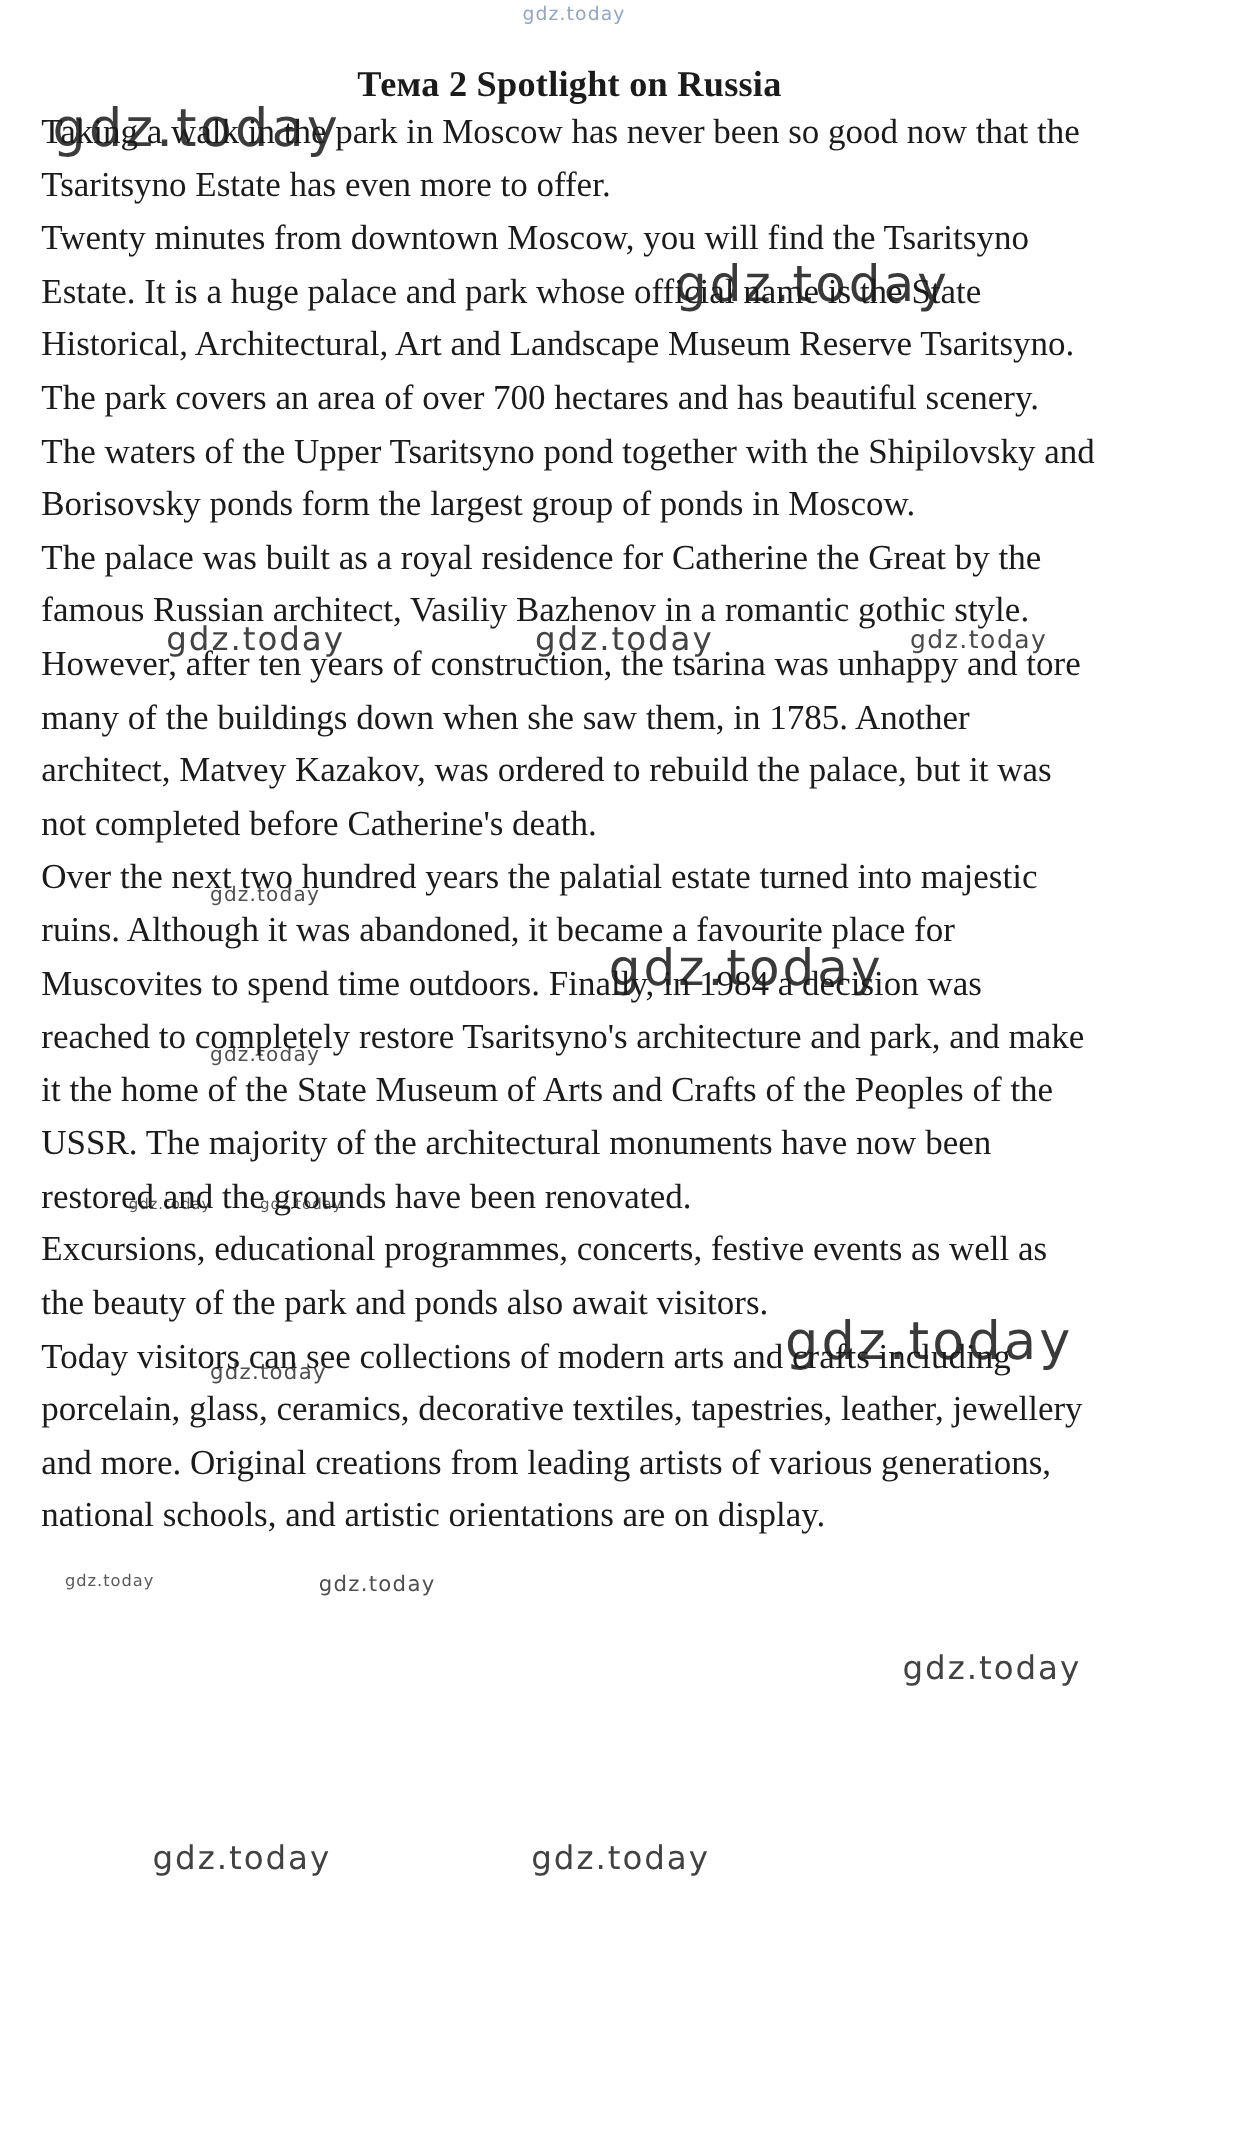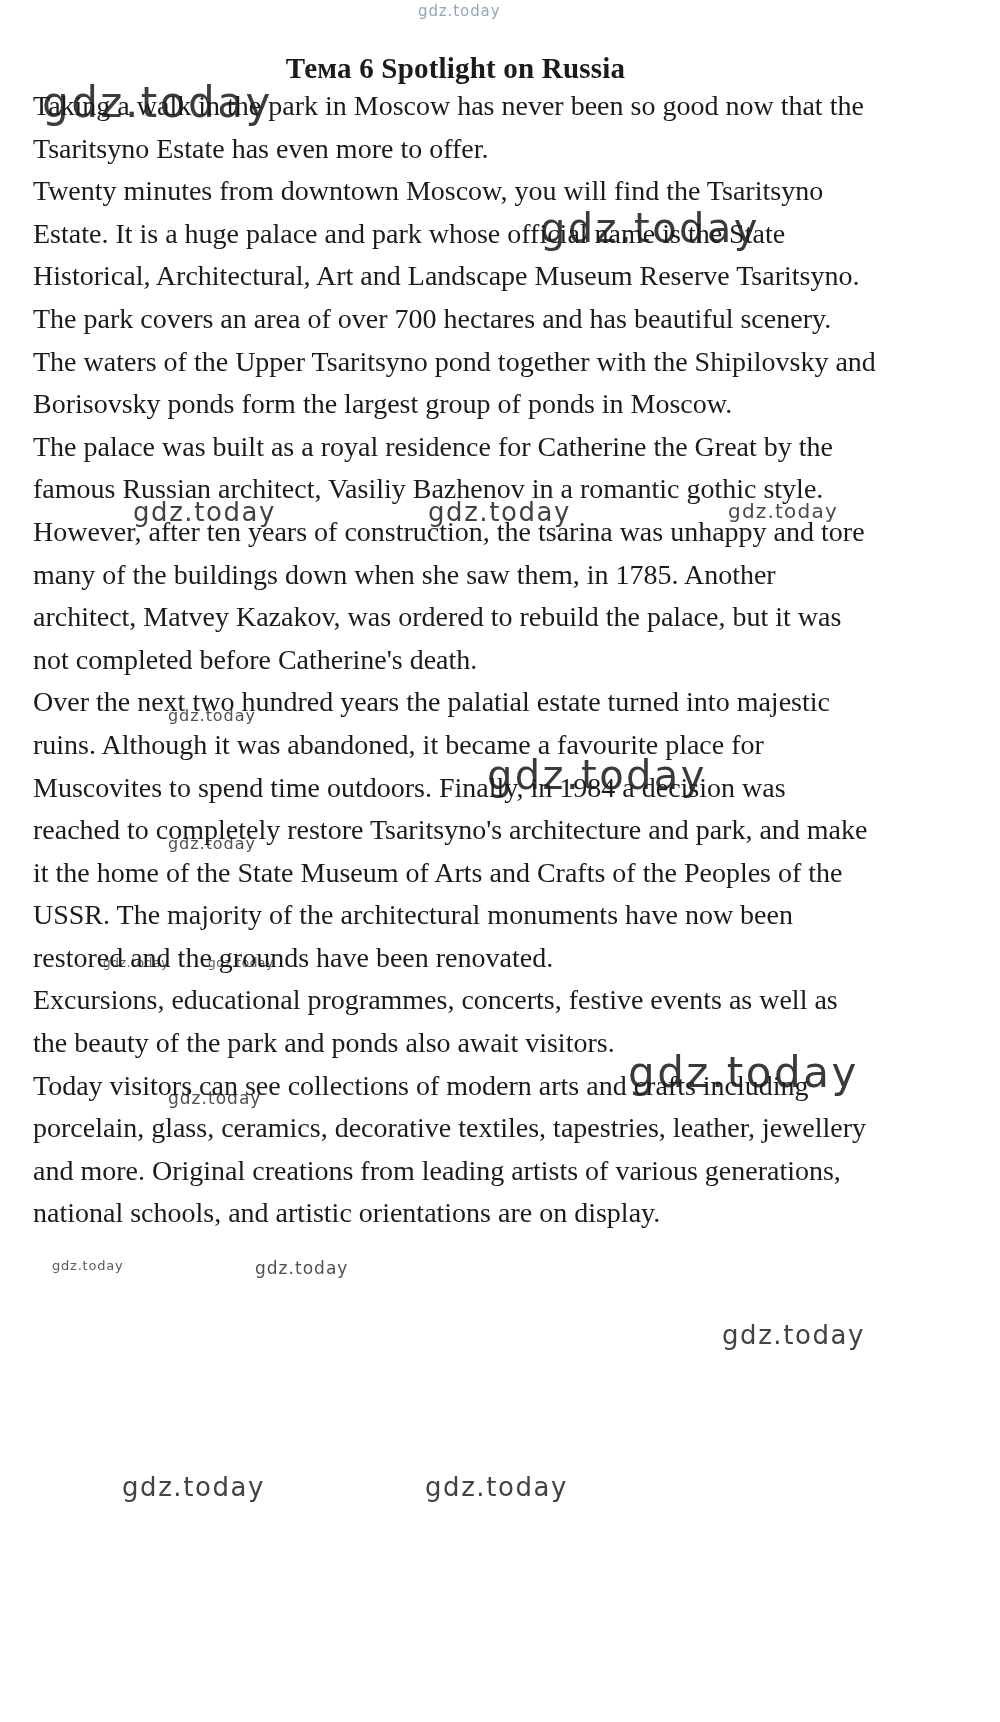--- a/index.html
+++ b/index.html
@@ -70,21 +70,21 @@
   <div class="watermark" style="left:208px; top:956px; font-size:12px; color:#5a5a5a;">gdz.today</div>
   <div class="watermark" style="left:628px; top:1048px; font-size:42px; color:#3a3a3a;">gdz.today</div>
   <div class="watermark" style="left:168px; top:1088px; font-size:17px; color:#4f4f4f;">gdz.today</div>
   <div class="watermark" style="left:52px; top:1258px; font-size:13px; color:#5a5a5a;">gdz.today</div>
   <div class="watermark" style="left:255px; top:1258px; font-size:17px; color:#4f4f4f;">gdz.today</div>
   <div class="watermark" style="left:722px; top:1320px; font-size:26px; color:#424242;">gdz.today</div>
   <div class="watermark" style="left:122px; top:1472px; font-size:26px; color:#424242;">gdz.today</div>
   <div class="watermark" style="left:425px; top:1472px; font-size:26px; color:#424242;">gdz.today</div>
 
   <div class="content">
-    <h1 class="doc-title">Тема 6 Spotlight on Russia</h1>
+    <h1 class="doc-title">Тема 2 Spotlight on Russia</h1>
     <div class="body-text">
       <p>Taking a walk in the park in Moscow has never been so good now that the Tsaritsyno Estate has even more to offer.</p>
       <p>Twenty minutes from downtown Moscow, you will find the Tsaritsyno Estate. It is a huge palace and park whose official name is the State Historical, Architectural, Art and Landscape Museum Reserve Tsaritsyno. The park covers an area of over 700 hectares and has beautiful scenery. The waters of the Upper Tsaritsyno pond together with the Shipilovsky and Borisovsky ponds form the largest group of ponds in Moscow.</p>
       <p>The palace was built as a royal residence for Catherine the Great by the famous Russian architect, Vasiliy Bazhenov in a romantic gothic style. However, after ten years of construction, the tsarina was unhappy and tore many of the buildings down when she saw them, in 1785. Another architect, Matvey Kazakov, was ordered to rebuild the palace, but it was not completed before Catherine's death.</p>
       <p>Over the next two hundred years the palatial estate turned into majestic ruins. Although it was abandoned, it became a favourite place for Muscovites to spend time outdoors. Finally, in 1984 a decision was reached to completely restore Tsaritsyno's architecture and park, and make it the home of the State Museum of Arts and Crafts of the Peoples of the USSR. The majority of the architectural monuments have now been restored and the grounds have been renovated.</p>
       <p>Excursions, educational programmes, concerts, festive events as well as the beauty of the park and ponds also await visitors.</p>
       <p>Today visitors can see collections of modern arts and crafts including porcelain, glass, ceramics, decorative textiles, tapestries, leather, jewellery and more. Original creations from leading artists of various generations, national schools, and artistic orientations are on display.</p>
     </div>
   </div>
 

